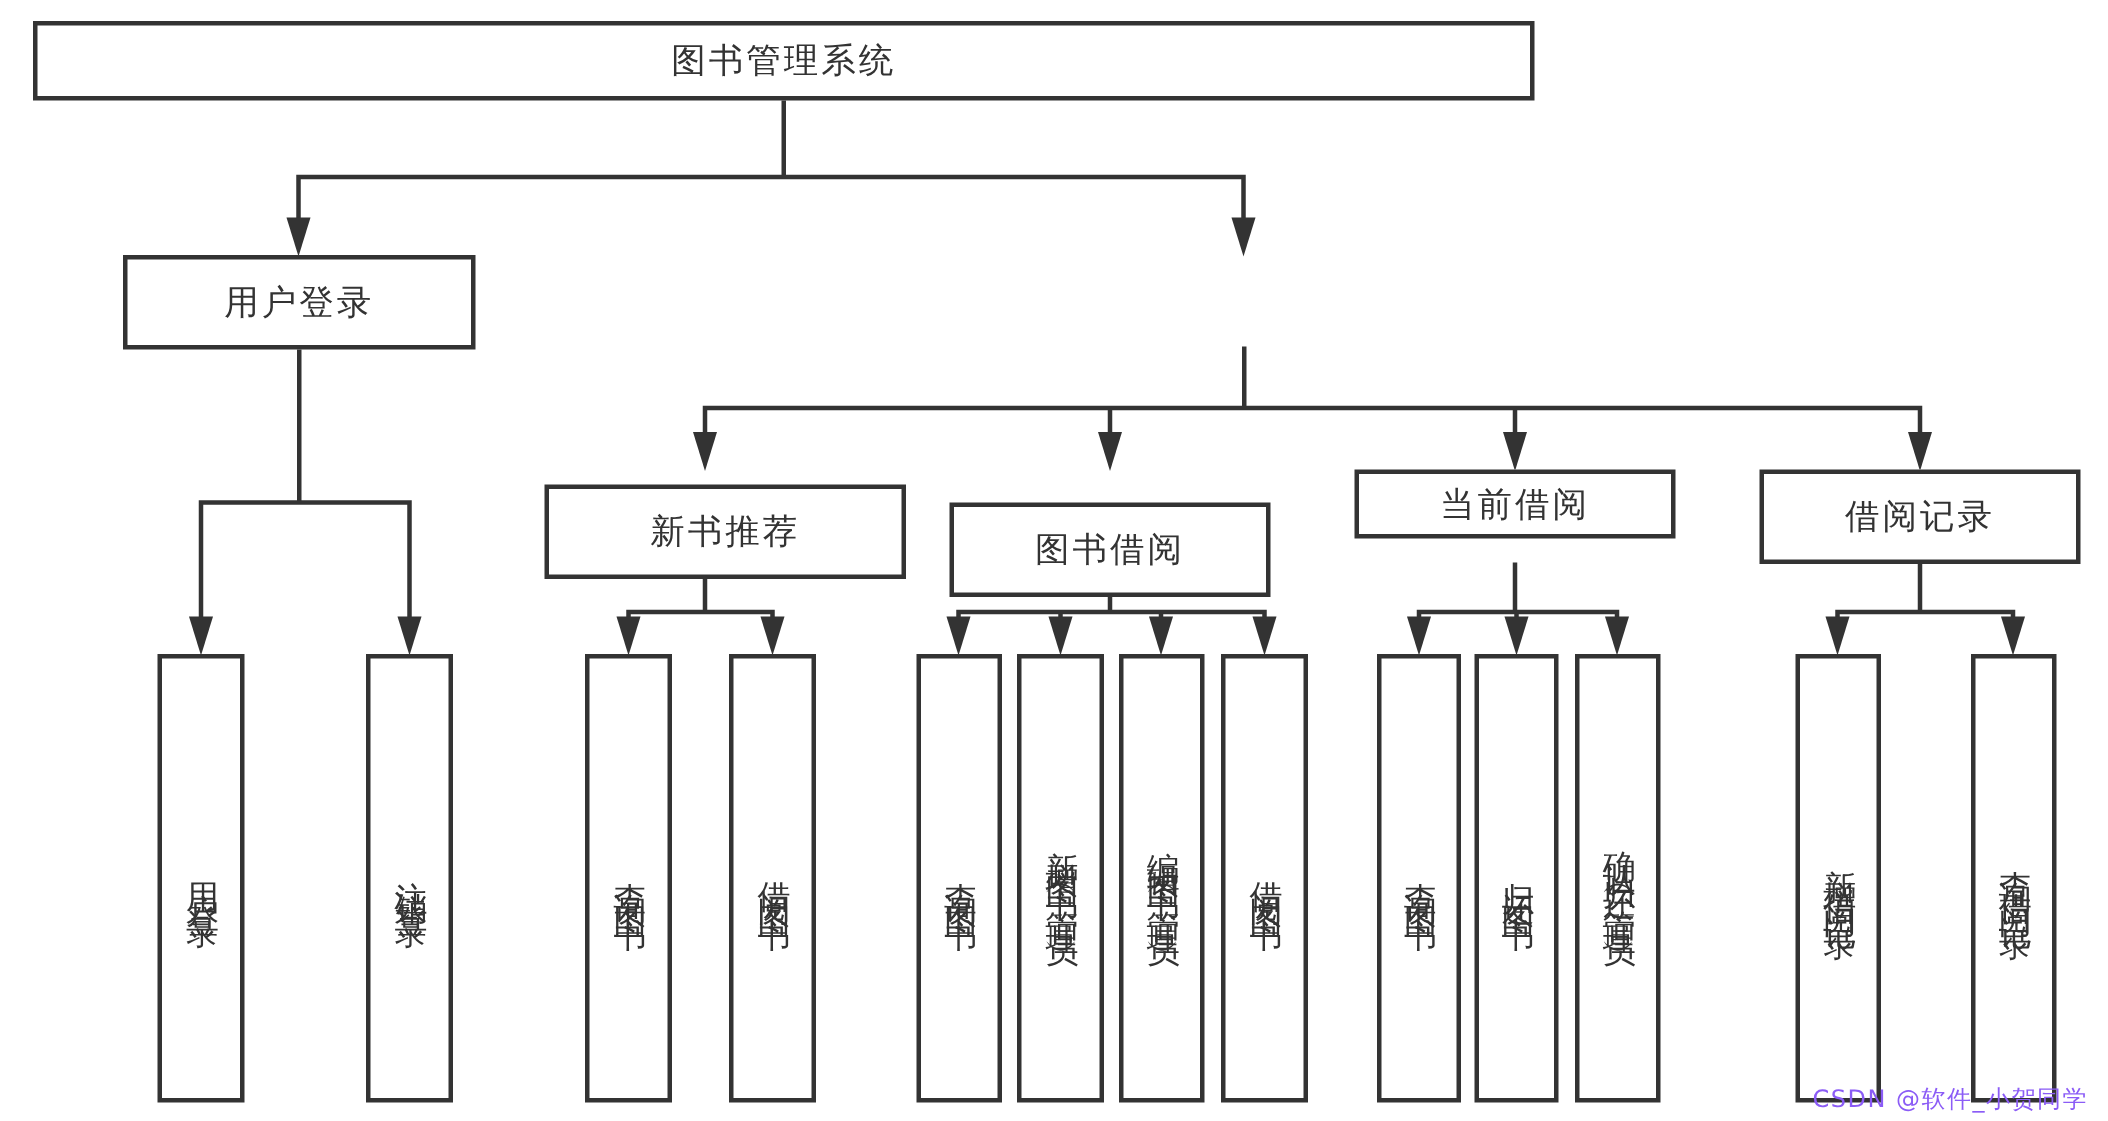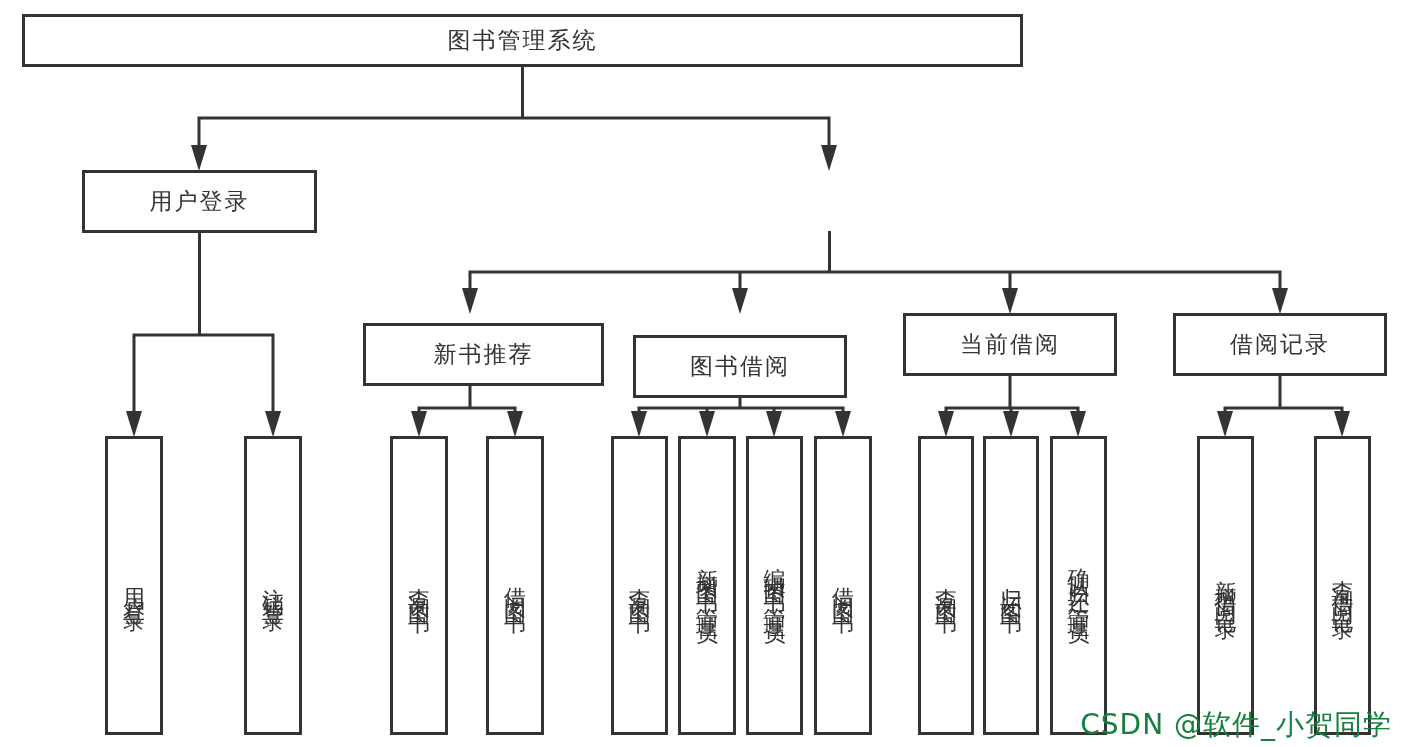--- a/index.html
+++ b/index.html
@@ -51,22 +51,22 @@
     color: #333333;
     font-size: 22px;
     letter-spacing: 8px;
     line-height: 1;
     white-space: nowrap;
   }
   .watermark {
     position: absolute;
     right: 13px;
     bottom: 3px;
-    color: #15803d;
-    font-size: 28px;
+    color: #8b5cf6;
+    font-size: 16px;
     letter-spacing: 1px;
     z-index: 3;
     white-space: nowrap;
   }
 </style>
 </head>
 <body>
 
 <div id="stage">
 
@@ -113,21 +113,21 @@
       <polygon points="1334,411 1350,411 1342,437"></polygon>
     </g>
   </svg>
 
   <div class="box" style="left:22px; top:14px; width:1001px; height:53px;">图书管理系统</div>
 
   <div class="box" style="left:82px; top:170px; width:235px; height:63px;">用户登录</div>
 
   <div class="box" style="left:363px; top:313px; width:241px; height:63px;margin-top:10px;">新书推荐</div>
   <div class="box" style="left:633px; top:313px; width:214px; height:63px;margin-top:22px;">图书借阅</div>
-  <div class="box" style="left:903px; top:313px; width:214px; height:63px;">当前借阅</div>
+  <div class="box" style="left:903px; top:313px; width:214px; height:46px;">当前借阅</div>
   <div class="box" style="left:1173px; top:313px; width:214px; height:63px;">借阅记录</div>
 
   <div class="vbox" style="left:105px; top:436px; width:58px; height:299px;">
     <span>用户登录</span>
   </div>
   <div class="vbox" style="left:244px; top:436px; width:58px; height:299px;">
     <span>注销登录</span>
   </div>
 
   <div class="vbox" style="left:390px; top:436px; width:58px; height:299px;">

